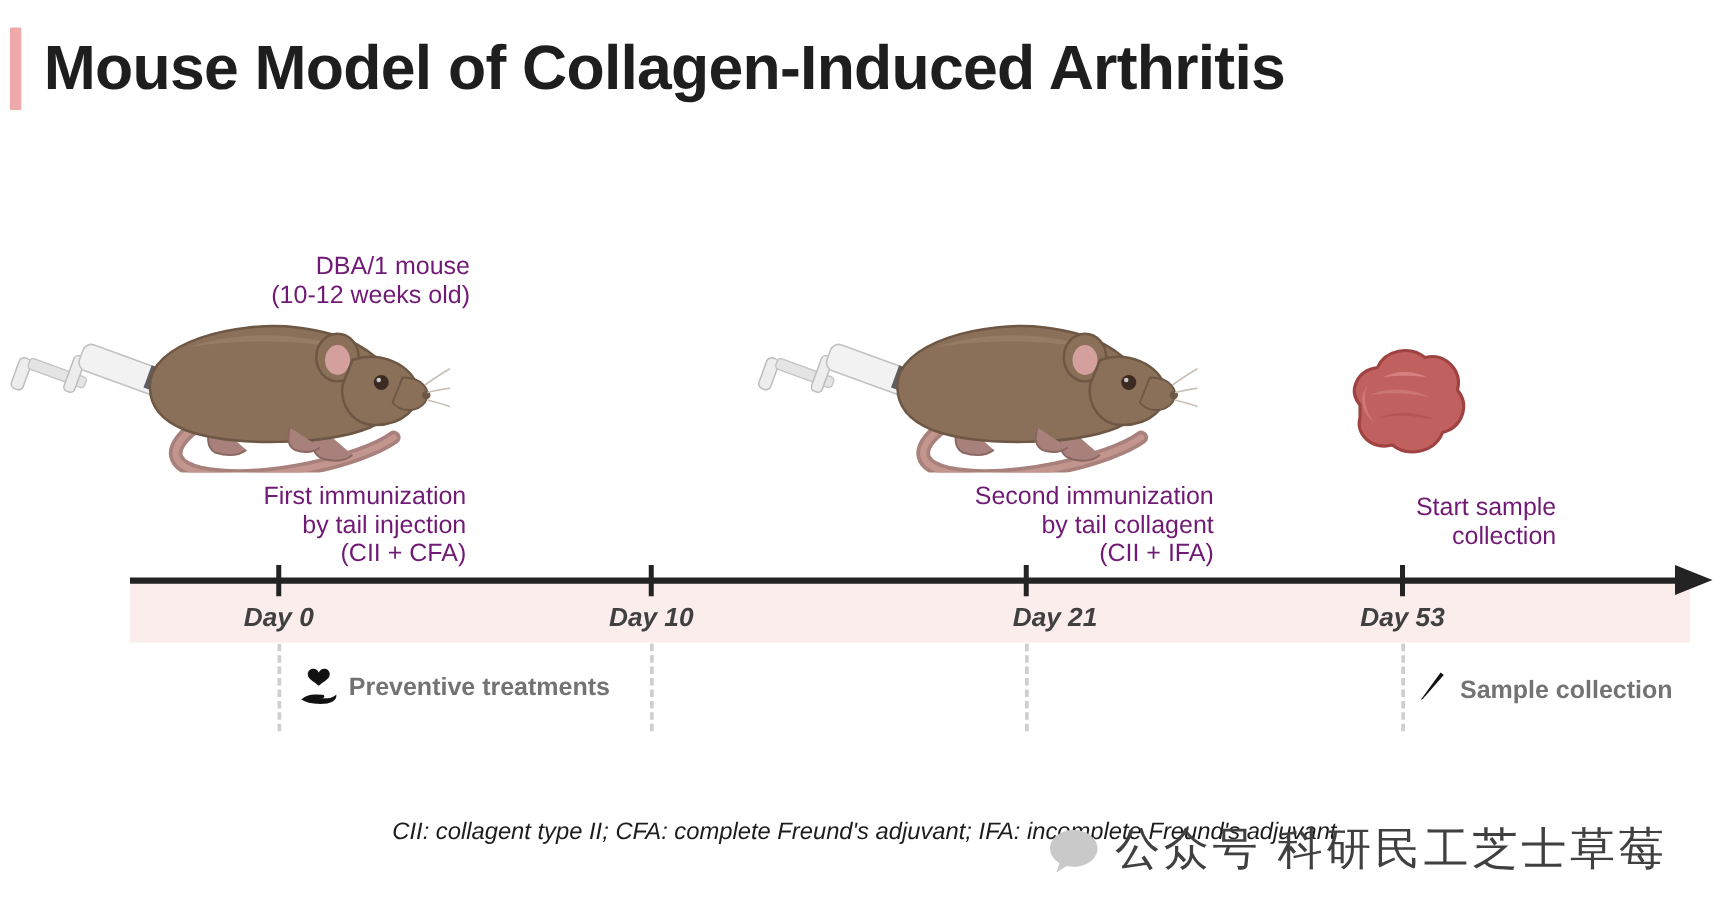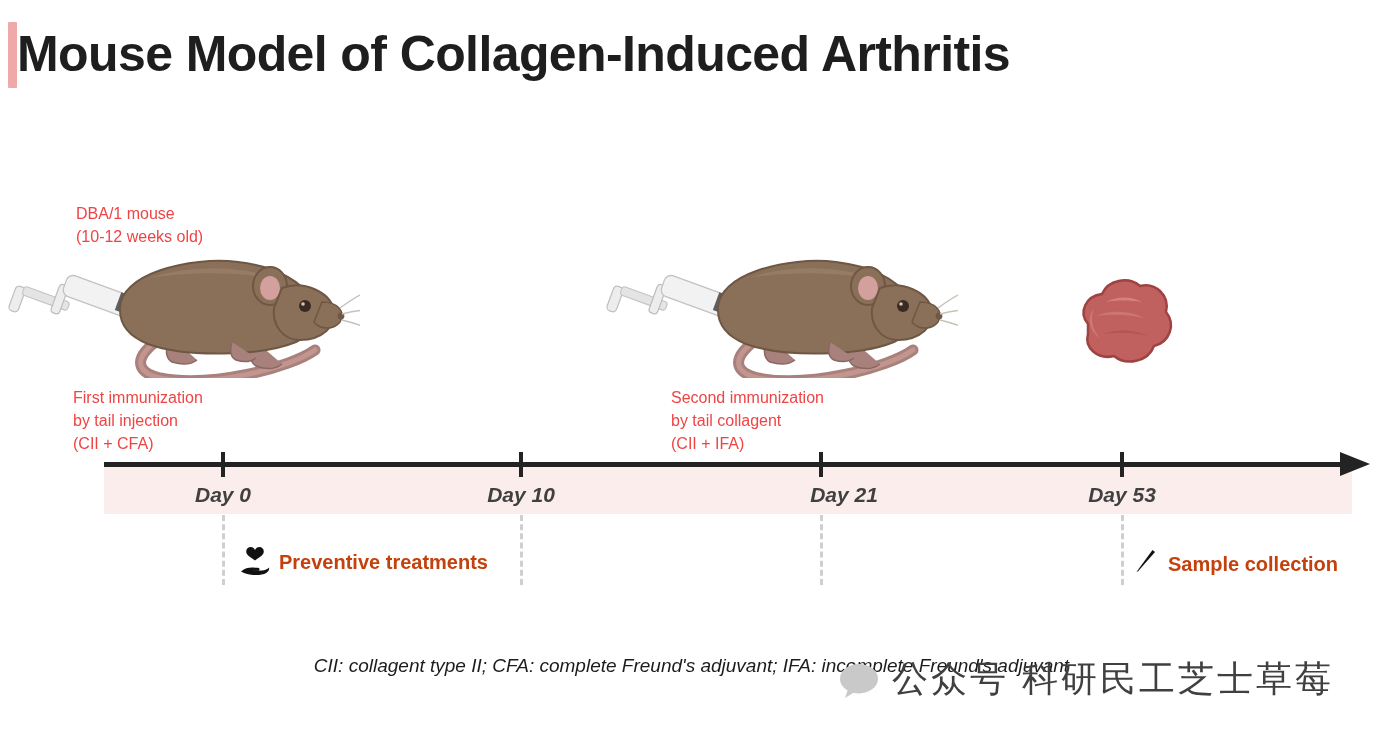--- a/index.html
+++ b/index.html
@@ -30,36 +30,37 @@
     background: #EFA9A9;
     margin-left: 8px;
     border-radius: 1px;
   }
   #page-title {
     font-size: 50px;
     font-weight: bold;
     letter-spacing: -0.6px;
     line-height: 64px;
     color: #1e1e1e;
+    padding-left: 18px;
     white-space: nowrap;
   }
 
   
   #canvas {
     position: absolute;
     left: 0; top: 0;
     width: 1383px; height: 734px;
   }
 
   .caption {
     position: absolute;
-    text-align: left;
-    font-size: 16px;
+    text-align: right;
+    font-size: 20px;
     line-height: 23px;
-    color: #ef4444;
+    color: #701a75;
     white-space: pre-line;
   }
 
   
   .stage { position: absolute; }
 
   
   #timeline-band {
     position: absolute;
     left: 104px;
@@ -106,27 +107,27 @@
     position: absolute;
     top: 515px;
     width: 0;
     height: 70px;
     border-left: 3px dashed #cfcfcf;
   }
 
   
   .legend-item {
     position: absolute;
-    top: 546px;
+    top: 534px;
     display: flex;
     align-items: center;
     gap: 9px;
     font-size: 20px;
     font-weight: bold;
-    color: #c2410c;
+    color: #737373;
     white-space: nowrap;
   }
   .legend-icon { flex: 0 0 auto; display: block; }
 
   
   #footnote {
     position: absolute;
     left: 0;
     top: 655px;
     width: 1383px;
@@ -263,20 +264,22 @@
       <path d="M28 52 C18 40, 26 24, 42 22 C48 8, 68 4, 80 14
                C96 10, 110 24, 106 40 C116 52, 110 70, 94 74
                C88 90, 66 94, 54 84 C38 88, 24 76, 28 62 Z" fill="#C0605F" stroke="#9E4242" stroke-width="2.5" stroke-linejoin="round"></path>
       <path d="M46 30 C56 24, 72 24, 82 30 C70 28, 56 28, 46 30 Z" fill="#D98785" opacity="0.85"></path>
       <path d="M36 44 C48 38, 70 38, 84 46 C66 42, 50 42, 36 44 Z" fill="#D2807E" opacity="0.7"></path>
       <path d="M44 62 C58 56, 76 58, 88 64 C72 60, 56 60, 44 62 Z" fill="#A94B4B" opacity="0.55"></path>
       <path d="M34 36 C30 46, 32 58, 40 66 C30 60, 26 46, 34 36 Z" fill="#D98785" opacity="0.6"></path>
     </svg>
   </div>
 
+  <div class="caption" style="left:1000px; top:395px; width:245px;">Start sample
+collection</div>
 
   <div id="timeline-band"></div>
   <div id="timeline-axis"></div>
   <div id="timeline-arrowhead"></div>
 
   <div class="tick" style="left:221px;"></div>
   <div class="tick" style="left:519px;"></div>
   <div class="tick" style="left:819px;"></div>
   <div class="tick" style="left:1120px;"></div>
 

